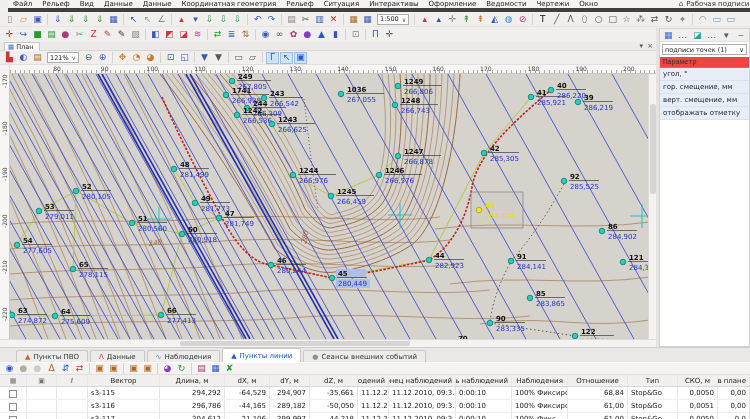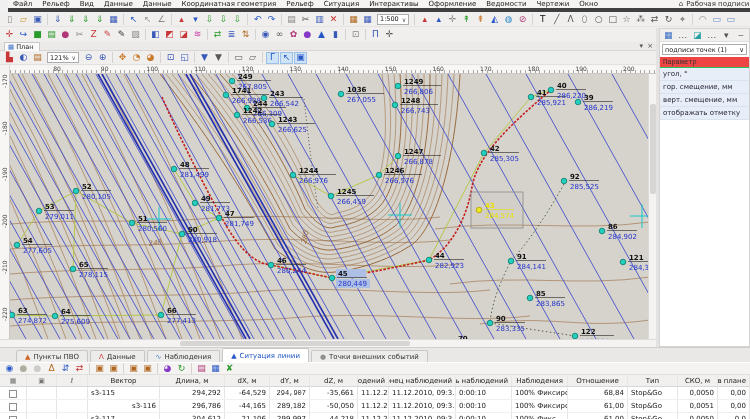--- a/index.html
+++ b/index.html
@@ -644,25 +644,25 @@
         <span class="btab">
           <span style="color: rgb(200, 48, 48); font-size: 7px;">Λ</span>
           <span>Данные</span>
         </span>
         <span class="btab">
           <span style="color: rgb(72, 120, 200); font-size: 7px;">∿</span>
           <span>Наблюдения</span>
         </span>
         <span class="btab active">
           <span style="color: rgb(40, 88, 200); font-size: 7px;">▲</span>
-          <span>Ситуация линии</span>
+          <span>Пункты линии</span>
         </span>
         <span class="btab">
           <span style="color: rgb(144, 144, 144); font-size: 7px;">●</span>
-          <span>Точки внешних событий</span>
+          <span>Сеансы внешних событий</span>
         </span>
       </div>
     <div class="btoolbar" id="btoolbar">
         <span class="icon" style="color: rgb(40, 88, 200);">◉</span>
         <span class="icon" style="color: rgb(176, 176, 160);">●</span>
         <span class="icon" style="color: rgb(204, 204, 204);">●</span>
         <span class="icon" style="color: rgb(176, 104, 32);">Δ</span>
         <span class="icon" style="color: rgb(40, 88, 200);">⇵</span>
         <span class="icon" style="color: rgb(200, 56, 56);">⇄</span>
         <span class="tsep"></span>
@@ -698,36 +698,36 @@
           <div class="tcell" style="width: 40px;">СКО, м</div>
           <div class="tcell clipL" style="width: 32px;">ошибка в плане</div>
         </div>
         <div class="trow">
           <div class="tcell ac" style="width: 27px;"><span class="cb"></span></div>
           <div class="tcell ac" style="width: 30px;"></div>
           <div class="tcell ac" style="width: 31px;"></div>
           <div class="tcell al" style="width: 72px;">s3-115</div>
           <div class="tcell ar" style="width: 65px;">294,292</div>
           <div class="tcell ar" style="width: 45px;">-64,529</div>
-          <div class="tcell ar" style="width: 40px; font-family: Liberation Mono, monospace;">294,907</div>
+          <div class="tcell ar" style="width: 40px;">294,907</div>
           <div class="tcell ar" style="width: 48px;">-35,661</div>
           <div class="tcell al" style="width: 31px;">11.12.2010, 09:3...</div>
           <div class="tcell al" style="width: 67px;">11.12.2010, 09:3...</div>
           <div class="tcell al" style="width: 56px;">0:00:10</div>
           <div class="tcell al" style="width: 56px;">100% Фиксиро...</div>
           <div class="tcell ar" style="width: 60px;">68,84</div>
           <div class="tcell al" style="width: 50px;">Stop&amp;Go</div>
           <div class="tcell ar" style="width: 40px;">0,0050</div>
           <div class="tcell ar" style="width: 32px;">0,00</div>
         </div>
         <div class="trow">
           <div class="tcell ac" style="width: 27px;"><span class="cb"></span></div>
           <div class="tcell ac" style="width: 30px;"></div>
           <div class="tcell ac" style="width: 31px;"></div>
-          <div class="tcell al" style="width: 72px; text-align: right;">s3-116</div>
+          <div class="tcell al" style="width: 72px;">s3-116</div>
           <div class="tcell ar" style="width: 65px;">296,786</div>
           <div class="tcell ar" style="width: 45px;">-44,165</div>
           <div class="tcell ar" style="width: 40px;">289,182</div>
           <div class="tcell ar" style="width: 48px;">-50,050</div>
           <div class="tcell al" style="width: 31px;">11.12.2010, 09:3...</div>
           <div class="tcell al" style="width: 67px;">11.12.2010, 09:3...</div>
           <div class="tcell al" style="width: 56px;">0:00:10</div>
           <div class="tcell al" style="width: 56px;">100% Фиксиро...</div>
           <div class="tcell ar" style="width: 60px;">61,00</div>
           <div class="tcell al" style="width: 50px;">Stop&amp;Go</div>

